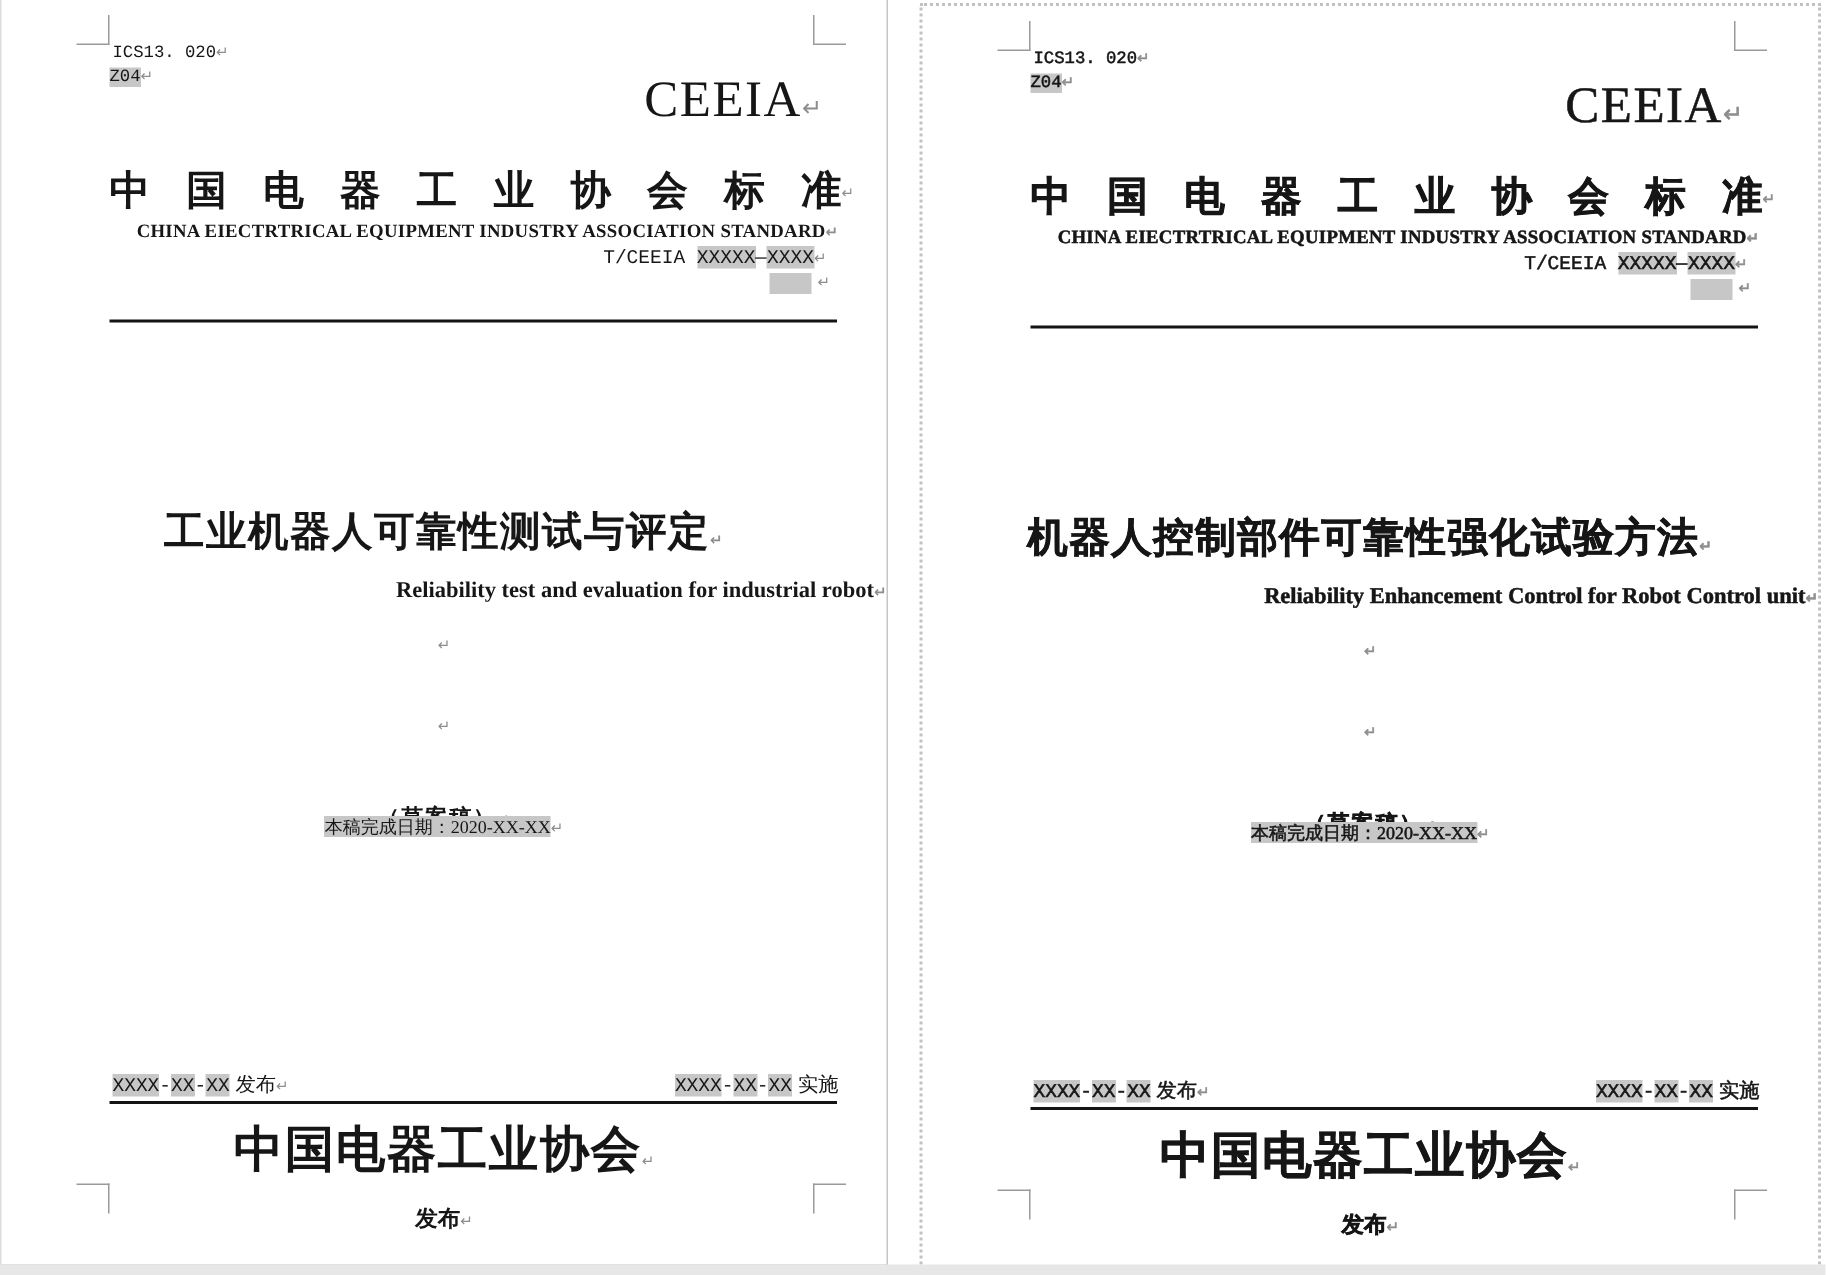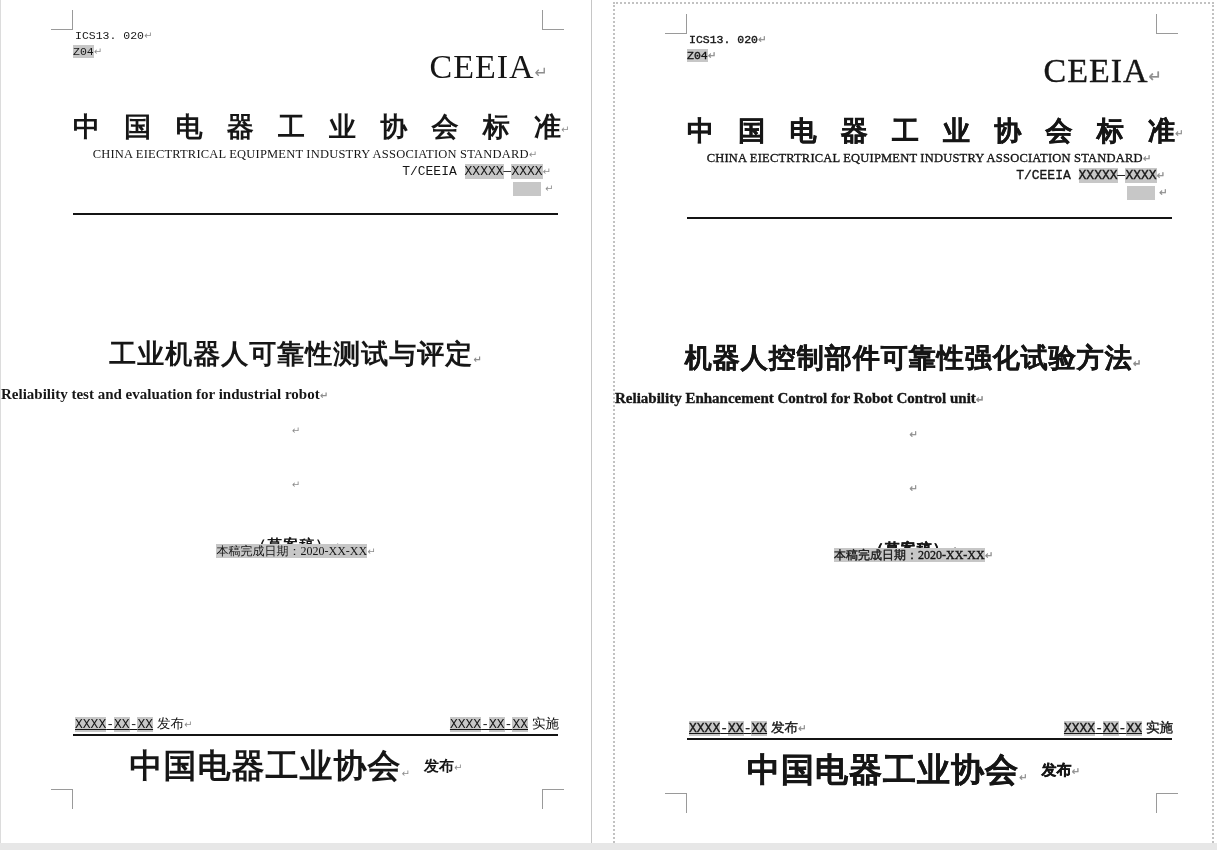--- a/index.html
+++ b/index.html
@@ -35,47 +35,47 @@
   .crop-bl { left:50px; top:789px; border-right:1px solid #9a9a9a; border-top:1px solid #9a9a9a; }
   .crop-br { left:541px; top:789px;border-left:1px solid #9a9a9a;  border-top:1px solid #9a9a9a; }
 
   .ics   { left:74px; top:29px; font-family:"Liberation Mono","DejaVu Sans Mono",monospace; font-size:11.5px; white-space:nowrap; }
   .zcls  { left:72px; top:45px; font-family:"Liberation Mono","DejaVu Sans Mono",monospace; font-size:11.5px; white-space:nowrap; }
   .logo-row { left:200px; top:48px; width:348px; text-align:right; white-space:nowrap;
               font-weight:normal; font-size:34px; letter-spacing:1px; }
   .org-cn { left:72px; top:112px; width:488px; font-weight:bold; font-size:27px; line-height:1.15;
             text-align:justify; text-align-last:justify; }
   .org-cn-mark { left:560px; top:124px; }
-  .org-en { left:70px; top:147px; width:488px; text-align:center; white-space:nowrap;
-            font-size:12.5px; letter-spacing:0.2px; font-weight:normal; }
+  .org-en { left:70px; top:147px; width:488px; text-align:right; white-space:nowrap;
+            font-size:12.5px; letter-spacing:0.2px; font-weight:bold; }
   .stdno { left:200px; top:164px; width:350px; text-align:right; white-space:nowrap;
            font-family:"Liberation Mono","DejaVu Sans Mono",monospace; font-size:13px; }
   .hlbox { left:512px; top:182px; width:28px; height:14px; background:#c7c7c7; }
   .hlbox-mark { left:544px; top:183px; }
   .rule { background:#141414; height:2px; }
   .rule1 { left:72px; top:213px; width:485px; }
   .rule2 { left:72px; top:734px; width:485px; }
 
   .title-cn { left:0; width:100%; top:336px; text-align:center; white-space:nowrap;
               font-family:"Liberation Sans","DejaVu Sans",sans-serif; font-weight:bold;
               font-size:27px; letter-spacing:1px; }
-  .title-en { left:0; width:100%; top:386px; text-align:left; white-space:nowrap;
+  .title-en { left:0; width:100%; top:386px; text-align:right; white-space:nowrap;
               font-size:15px; font-weight:bold; }
   .blank-m1 { left:0; width:100%; top:425px; text-align:center; }
   .blank-m2 { left:0; width:100%; top:479px; text-align:center; }
   .draft-label { left:0; width:100%; top:536px; text-align:center; font-size:15px; letter-spacing:1px; font-weight:bold; }
   .draft-date  { left:0; width:100%; top:543px; text-align:center; font-size:12px; }
 
-  .date-digits { font-family:"Liberation Mono","DejaVu Sans Mono",monospace; font-size:13px;text-decoration:underline; }
+  .date-digits { font-family:"Liberation Mono","DejaVu Sans Mono",monospace; font-size:13px; }
   .date-label  { font-size:13.5px; }
   .dates-issue { left:74px; top:714px; white-space:nowrap; }
   .dates-impl  { left:300px; top:714px; width:258px; text-align:right; white-space:nowrap; }
 
   .publisher-row { left:0; width:100%; top:744px; display:flex; justify-content:center;
-                   align-items:center; gap:14px; white-space:nowrap; }
+                   align-items:center; gap:14px; white-space:nowrap;flex-direction:column; }
   .pub-big  { font-weight:bold; font-size:33px; letter-spacing:1px; }
   .pub-small{ font-size:15px; font-weight:bold; }
 </style>
 </head>
 <body>
 
 <div class="stage">
 
   <div class="page page-left">
     <div class="crop crop-tl"></div>

